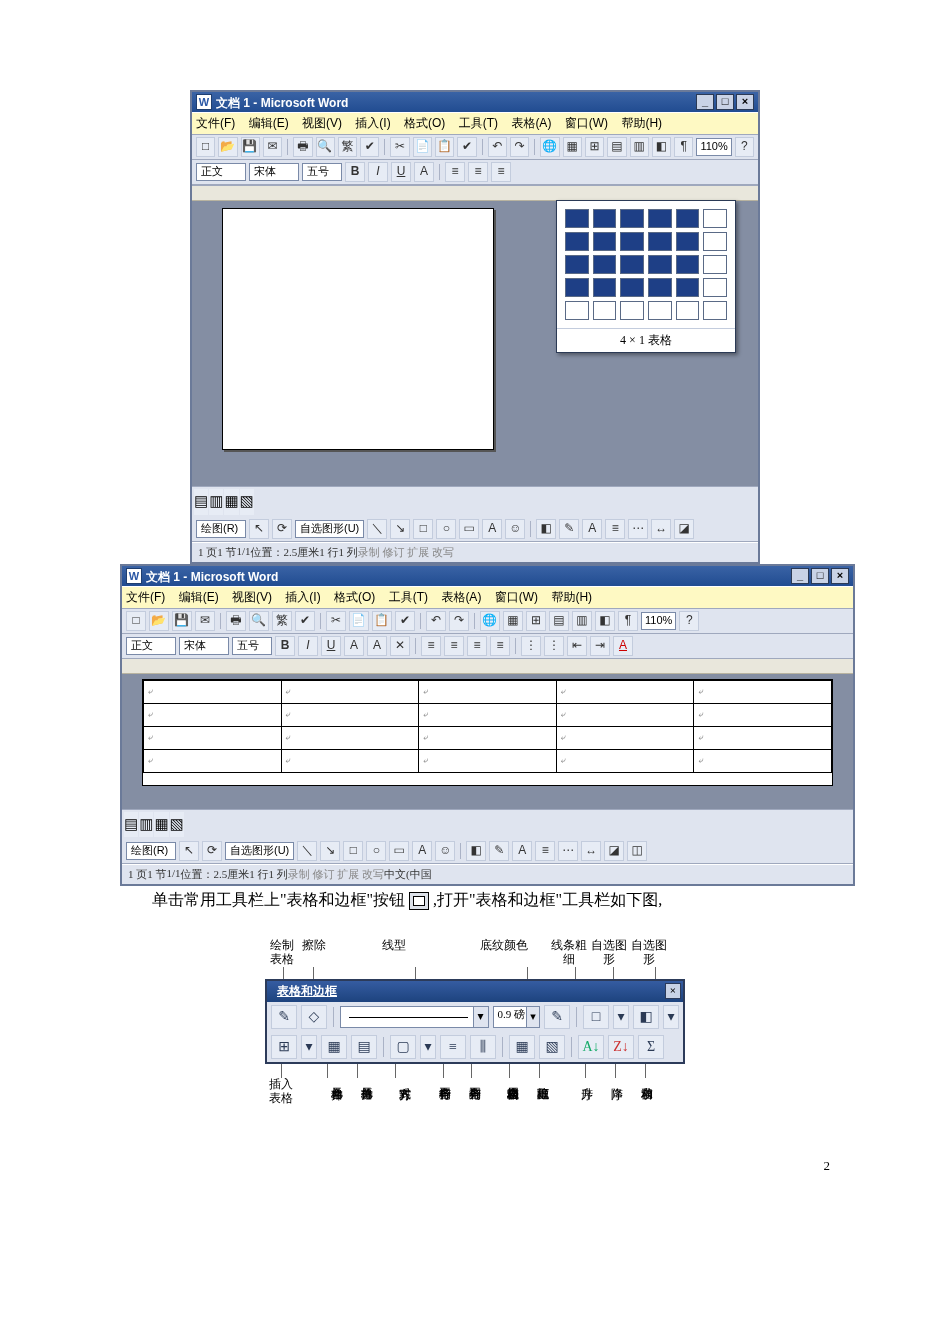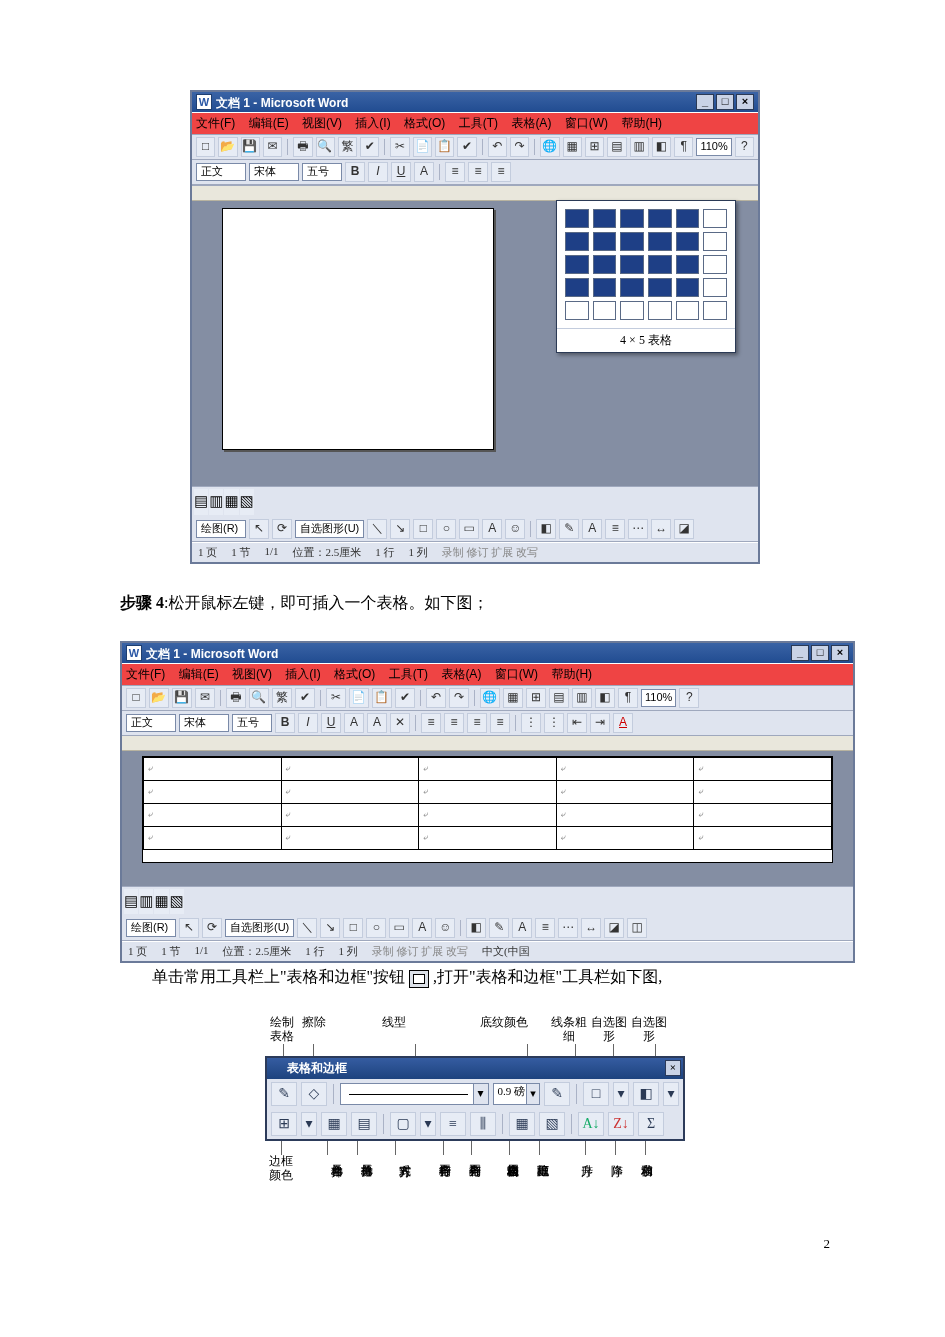--- a/index.html
+++ b/index.html
@@ -39,21 +39,21 @@
     position:absolute;left:4px;top:2px;width:14px;height:14px;
     background:#fff;color:#2a57a5;font:bold 11px/14px Arial;text-align:center;border:1px solid #1e3e70;
   }
   .winBtns{
     position:absolute;top:2px;right:4px;display:flex;gap:2px;
   }
   .winBtn{
     width:16px;height:14px;background:#c9d3e6;border:1px solid #2b3a55;font:bold 11px/12px Arial;text-align:center;color:#000;
   }
   .menuBar{
-    background:#ef4444;
+    background:#fef9c3;
     border-top:1px solid #fff;border-bottom:1px solid #9fa8bd;
     font:12px "SimSun",sans-serif;
     padding:2px 4px;
   }
   .menuBar span{margin-right:10px;}
   .tb{
     background:#dfe4ef;border-bottom:1px solid #9fa8bd;
     padding:2px 4px;
     font:11px "Tahoma","SimSun",sans-serif;
     display:flex;align-items:center;gap:3px;flex-wrap:nowrap;
@@ -94,21 +94,21 @@
   .pickLabel{
     text-align:center;font:12px "SimSun";padding:3px;border-top:1px solid #c3ccdd;
   }
   .viewBtns{
     display:flex;gap:1px;padding:2px;background:#dfe4ef;border-top:1px solid #9fa8bd;
   }
   .viewBtns .ibtn{background:#e7ecf5;}
   .drawTb{}
   .status{
     background:#dfe4ef;border-top:1px solid #fff;padding:2px 6px;font:11px "SimSun";
-    display:flex;gap:14px;color:#333;
+    display:flex;color:#333;
   }
   .status .dim{color:#888;}
   
   .ss2{width:735px;margin:0 auto;}
   .docArea2{
     background:#848ea3;height:150px;position:relative;
   }
   .docPage2{
     position:absolute;top:20px;left:20px;right:20px;height:105px;background:#fff;border:1px solid #000;
   }
@@ -137,21 +137,21 @@
     font:12px/1.15 "SimSun";text-align:center;
     display:flex;flex-direction:column;align-items:center;letter-spacing:0;
   }
   .vlabel span{display:block;}
   .tlbFrame{
     border:2px solid #2c3b5a;background:#dfe4ef;
     box-shadow:0 0 0 1px #fff inset;
   }
   .tlbTitle{
     background:linear-gradient(#355ca1,#1d437e);color:#fff;font:bold 12px "SimSun";
-    padding:2px 18px 2px 20px;position:relative;
+    padding:2px 18px 2px 10px;position:relative;text-decoration:underline;
   }
   .tlbTitle .close{
     position:absolute;right:2px;top:2px;width:14px;height:14px;background:#c9d3e6;
     border:1px solid #2c3b5a;text-align:center;line-height:12px;font-size:11px;color:#000;
   }
   .tlbRow{
     display:flex;align-items:center;gap:4px;padding:3px 4px;background:#dfe4ef;
   }
   .tbtn{
     width:24px;height:22px;border:1px solid #c3ccdd;background:#e7ecf5;display:inline-flex;
@@ -281,21 +281,21 @@
               </div>
             <div class="pg">
                 <div class="pc"></div>
                 <div class="pc"></div>
                 <div class="pc"></div>
                 <div class="pc"></div>
                 <div class="pc"></div>
                 <div class="pc"></div>
               </div>
           </div>
-          <div class="pickLabel">4 × 5 表格</div>
+          <div class="pickLabel">4 × 1 表格</div>
         </div>
       </div>
       <div class="viewBtns">
         <span class="ibtn">▤</span>
         <span class="ibtn">▥</span>
         <span class="ibtn">▦</span>
         <span class="ibtn">▧</span>
       </div>
       <div class="tb drawTb">
         <span class="fmtBox" style="min-width:40px">绘图(R)</span>
@@ -323,23 +323,20 @@
         <span>1 节</span>
         <span>1/1</span>
         <span>位置：2.5厘米</span>
         <span>1 行</span>
         <span>1 列</span>
         <span class="dim">录制 修订 扩展 改写</span>
       </div>
     </div>
   </div>
 
-  <p class="stepLine">
-    <b>步骤 4</b><span>:松开鼠标左键，即可插入一个表格。如下图；</span>
-  </p>
 
   <div class="fig ss2">
     <div class="winFrame">
       <div class="titleBar">
         <div class="wicon">W</div>
         <span>文档 1 - Microsoft Word</span>
         <div class="winBtns">
           <div class="winBtn">_</div>
           <div class="winBtn">□</div>
           <div class="winBtn">×</div>
@@ -576,21 +573,21 @@
         <div style="left:206px"></div>
         <div style="left:244px"></div>
         <div style="left:274px"></div>
       <div style="left:320px"></div>
         <div style="left:350px"></div>
         <div style="left:380px"></div>
     </div>
 
     <div style="display:flex;align-items:flex-start;">
       <div class="vlabel" style="width:32px">
-          <span>边框颜色</span>
+          <span>插入表格</span>
         </div>
       <div class="vlabel" style="width:46px;writing-mode:vertical-rl">
           <span>合并单元格</span>
         </div>
       <div class="vlabel" style="width:30px;writing-mode:vertical-rl">
           <span>拆分单元格</span>
         </div>
       <div class="vlabel" style="width:38px;writing-mode:vertical-rl">
           <span>对齐方式</span>
         </div>

